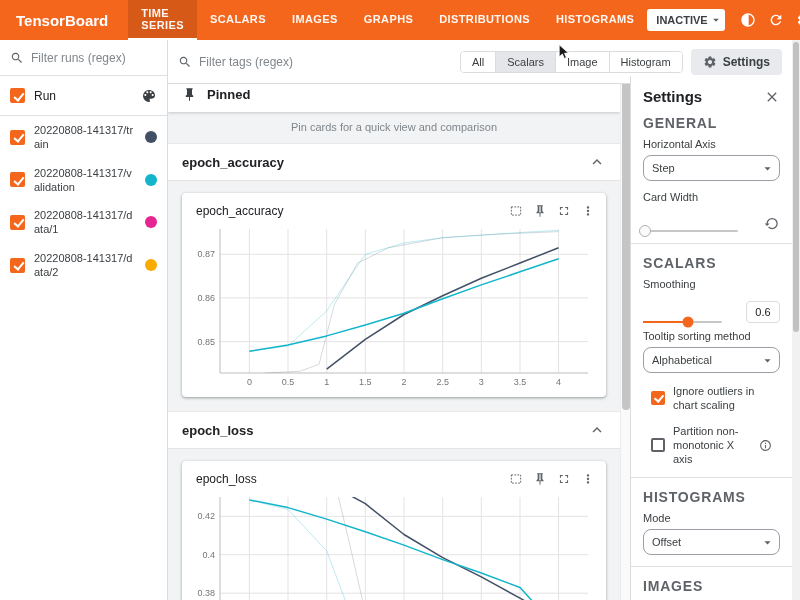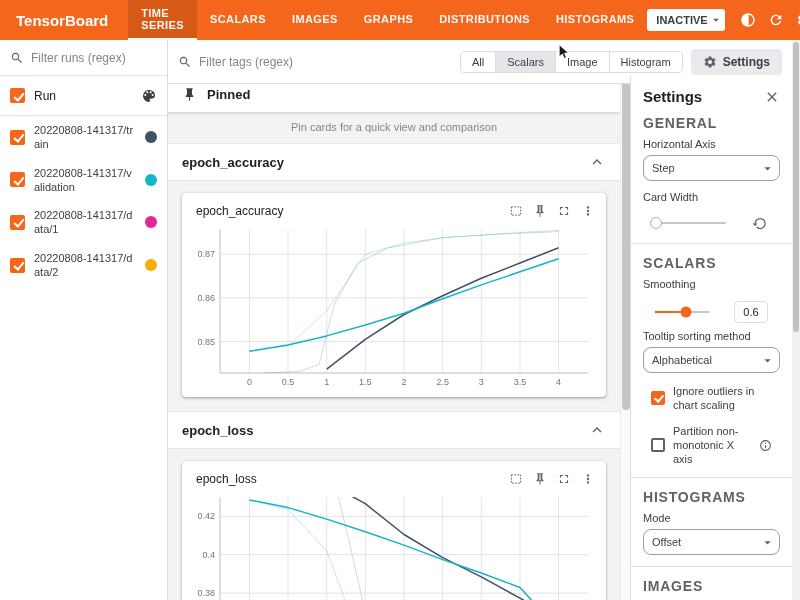--- a/index.html
+++ b/index.html
@@ -67,21 +67,21 @@
   .chart{cursor:crosshair}
 
   
   .settings-panel{position:absolute;top:76px;right:8px;width:162px;bottom:0;background:#fff;border-left:1px solid #dadce0;padding:12px 12px 0;overflow:hidden;z-index:5}
   .sp-title{display:flex;align-items:center;justify-content:space-between;font-size:15px;font-weight:700;color:#202124;margin-bottom:8px}
   .sp-title svg{width:16px;height:16px;fill:#5f6368;cursor:pointer}
   .sp-sec{font-size:14px;font-weight:700;letter-spacing:.8px;color:#5f6368;margin:10px 0 4px}
   .sp-lbl{font-size:11px;color:#3c4043;margin:7px 0 5px;display:flex;align-items:center;gap:4px}
   .select{display:flex;align-items:center;justify-content:space-between;border:1px solid #9aa0a6;border-radius:8px;height:26px;padding:0 4px 0 8px;font-size:11px;color:#3c4043;cursor:pointer}
   .select svg{width:15px;height:15px;fill:#5f6368}
-  .slider-row{display:flex;align-items:center;gap:24px;margin:11px 12px 7px}
+  .slider-row{display:flex;align-items:flex-end;gap:24px;margin:11px 0 7px}
   .slider{flex:1;height:2px;background:#c7c7c7;position:relative;border-radius:1px;cursor:pointer}
   .slider .fill{position:absolute;left:0;top:0;height:2px;background:#f4661b}
   .slider .thumb{position:absolute;top:50%;width:11px;height:11px;border-radius:50%;background:#f4661b;transform:translate(-50%,-50%);cursor:grab}
   .slider.plain .fill{background:transparent}
   .slider.plain .thumb{background:#fafafa;border:1px solid #b0b0b0;width:12px;height:12px}
   .reset-btn{width:18px;height:18px;display:flex;align-items:center;justify-content:center;flex:none;cursor:pointer}
   .reset-btn svg{width:15px;height:15px;fill:#5f6368}
   .valbox{width:34px;height:22px;border:1px solid #dadce0;border-radius:4px;font-size:11px;color:#202124;display:flex;align-items:center;justify-content:center;flex:none}
   .chk-row{display:flex;align-items:center;gap:8px;font-size:11px;color:#3c4043;margin:11px 8px;line-height:1.3}
   .chk-row .cb{width:14px;height:14px}

